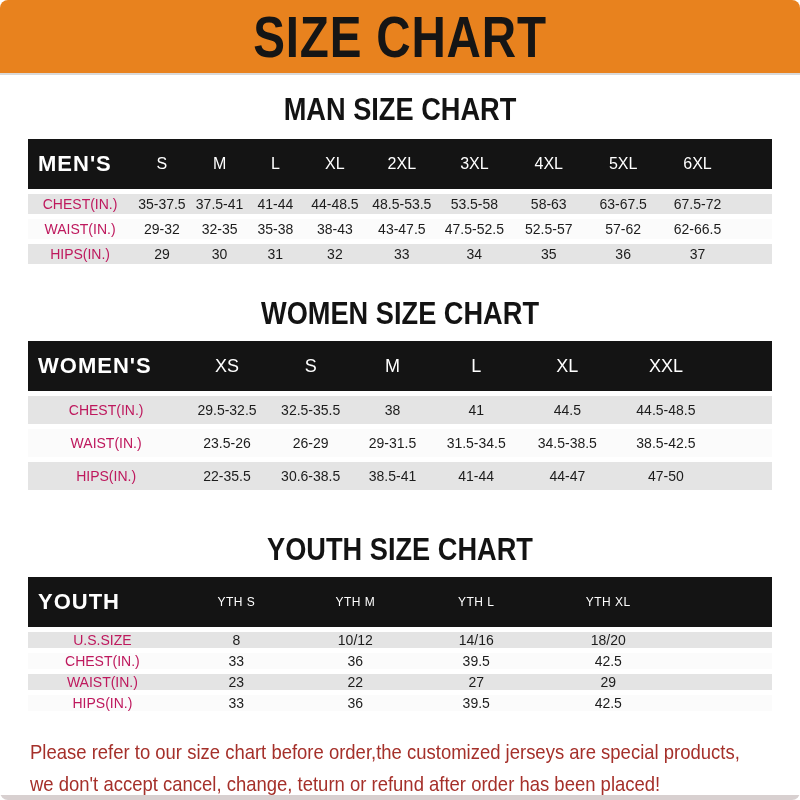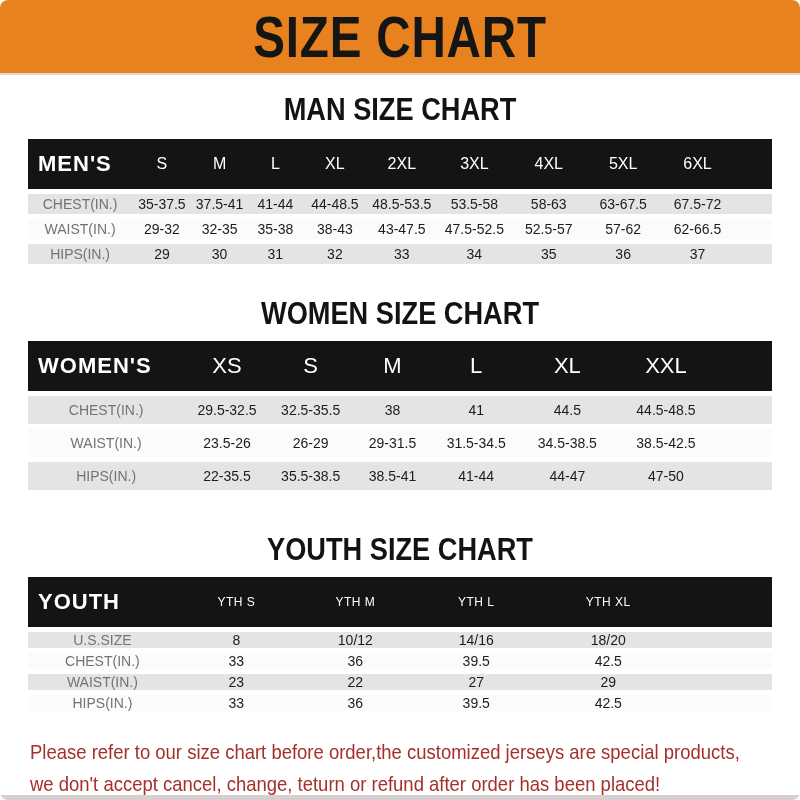--- a/index.html
+++ b/index.html
@@ -71,28 +71,28 @@
     font-size:22px;
     letter-spacing:1px;
   }
   .size-table td{
     text-align:center;
     padding:0;
     color:var(--ink);
     font-size:14px;
     white-space:nowrap;
   }
-  .size-table td.row-label{font-size:14px;color:#737373;}
+  .size-table td.row-label{font-size:14px;color:#be185d;}
   tr.stripe-gray{background:var(--stripe-gray);}
   tr.stripe-white{background:var(--stripe-white);}
   .men-table thead tr{height:32px;}
   .men-table th{font-size:16px;}
   .men-table tbody tr{height:20px;}
   .women-table thead tr{height:40px;}
-  .women-table th{font-size:22px;}
+  .women-table th{font-size:18px;}
   .women-table tbody tr{height:28px;}
   .youth-table thead tr{height:41px;}
   .youth-table th{font-size:12px;letter-spacing:0.5px;text-align:center;}
   .youth-table tbody tr{height:16px;}
   
   .footer-note{
     margin-top:22px;
     padding-left:30px;
     color:var(--footer-red);
   }
@@ -237,21 +237,21 @@
             <td>26-29</td>
             <td>29-31.5</td>
             <td>31.5-34.5</td>
             <td>34.5-38.5</td>
             <td>38.5-42.5</td>
             <td></td>
           </tr>
           <tr class="stripe-gray">
             <td class="row-label">HIPS(IN.)</td>
             <td>22-35.5</td>
-            <td>35.5-38.5</td>
+            <td>30.6-38.5</td>
             <td>38.5-41</td>
             <td>41-44</td>
             <td>44-47</td>
             <td>47-50</td>
             <td></td>
           </tr>
         </tbody>
       </table>
   </section>
 

